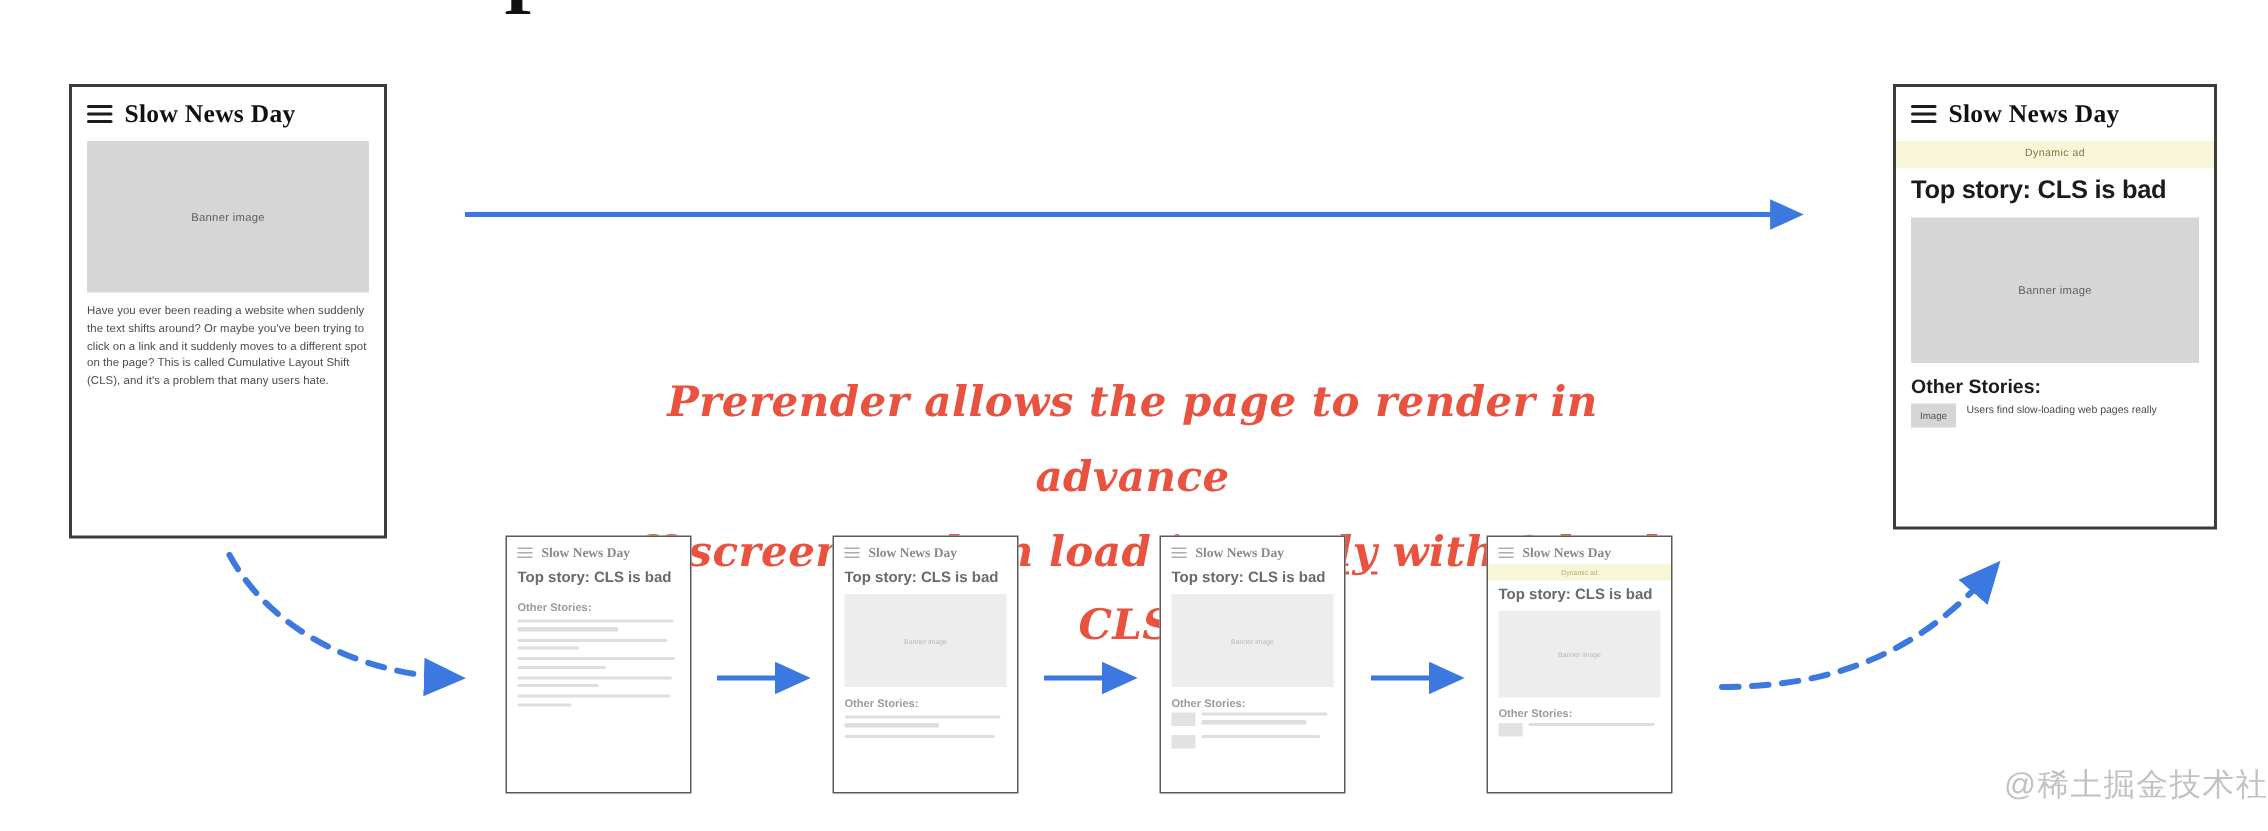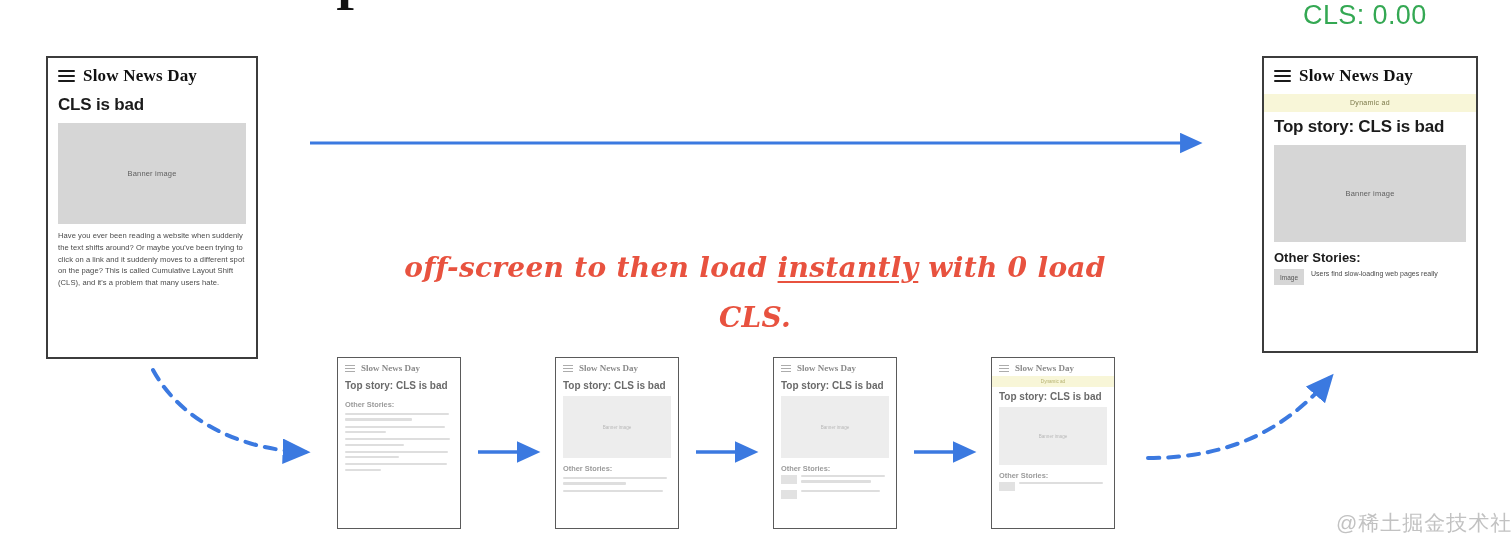--- a/index.html
+++ b/index.html
@@ -119,32 +119,30 @@
     font-size:21px;color:#c2c2c2;letter-spacing:1px;white-space:nowrap;
   }
 </style>
 </head>
 <body>
 
 <div class="stage">
 
   <div class="top-crop">P</div>
 
-  <div class="cls-score" style="color: rgb(52, 168, 83);">CLS: 0.00</div>
 
   <div class="phone big-left">
     <div class="ph-head">
       <span class="burger">
           <i></i>
           <i></i>
           <i></i>
         </span>
       <span class="ph-brand">Slow News Day</span>
     </div>
-    <div class="ph-h1">CLS is bad</div>
     <div class="ph-banner">
       <span>Banner image</span>
     </div>
     <div class="ph-body">Have you ever been reading a website when suddenly the text shifts around? Or maybe you've been trying to click on a link and it suddenly moves to a different spot on the page? This is called Cumulative Layout Shift (CLS), and it's a problem that many users hate.</div>
   </div>
 
   <div class="phone big-right">
     <div class="ph-head">
       <span class="burger">
           <i></i>
@@ -161,20 +159,21 @@
       <span>Banner image</span>
     </div>
     <div class="ph-other">Other Stories:</div>
     <div class="ph-story">
       <span class="ph-thumb">Image</span>
       <span class="ph-story-txt">Users find slow-loading web pages really</span>
     </div>
   </div>
 
   <div class="note" style="color: rgb(232, 82, 63);">
+    <div>Prerender allows the page to render in advance</div>
     <div><span>off-screen to then load </span><u>instantly</u><span> with 0 load CLS.</span></div>
   </div>
 
   <div class="mini" style="left:337px;">
     <div class="m-head">
       <span class="m-burger">
           <i></i>
           <i></i>
           <i></i>
         </span>

